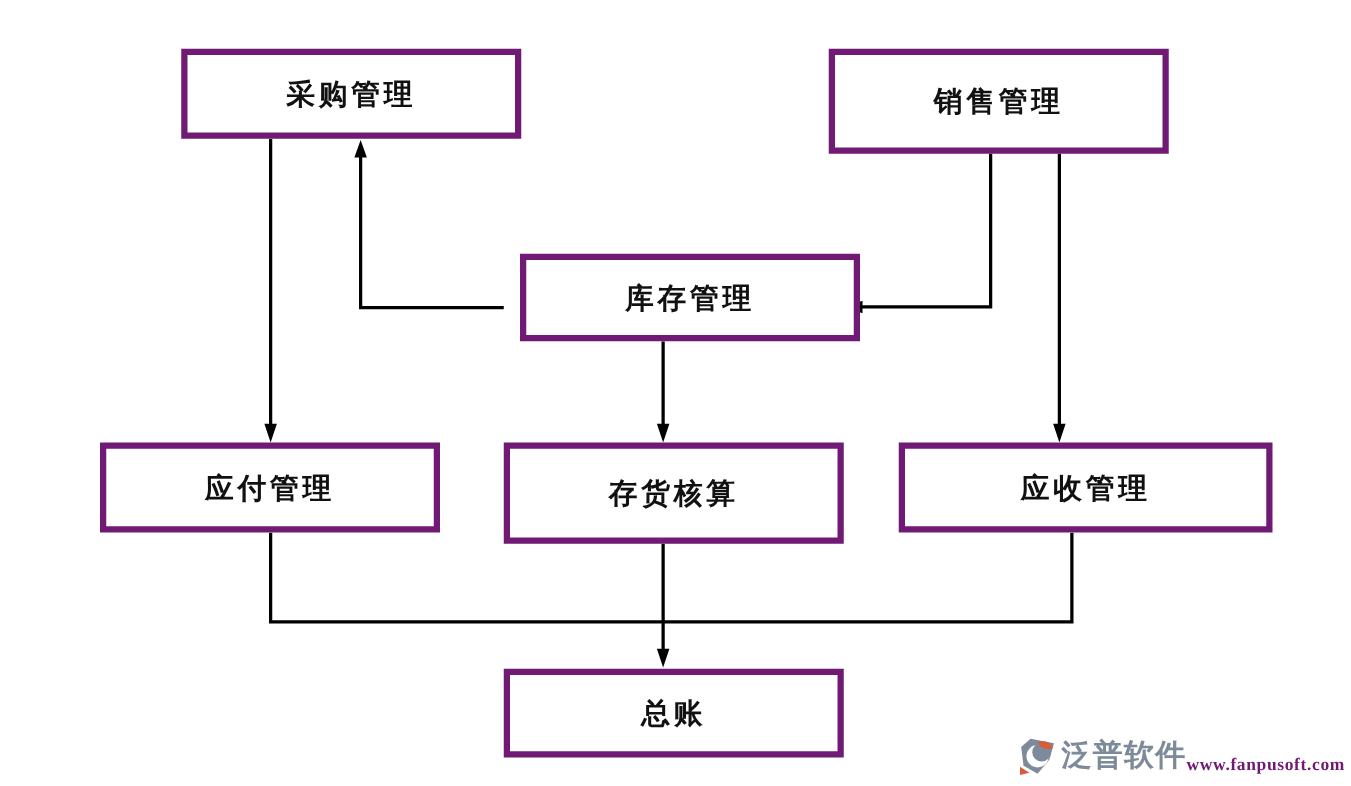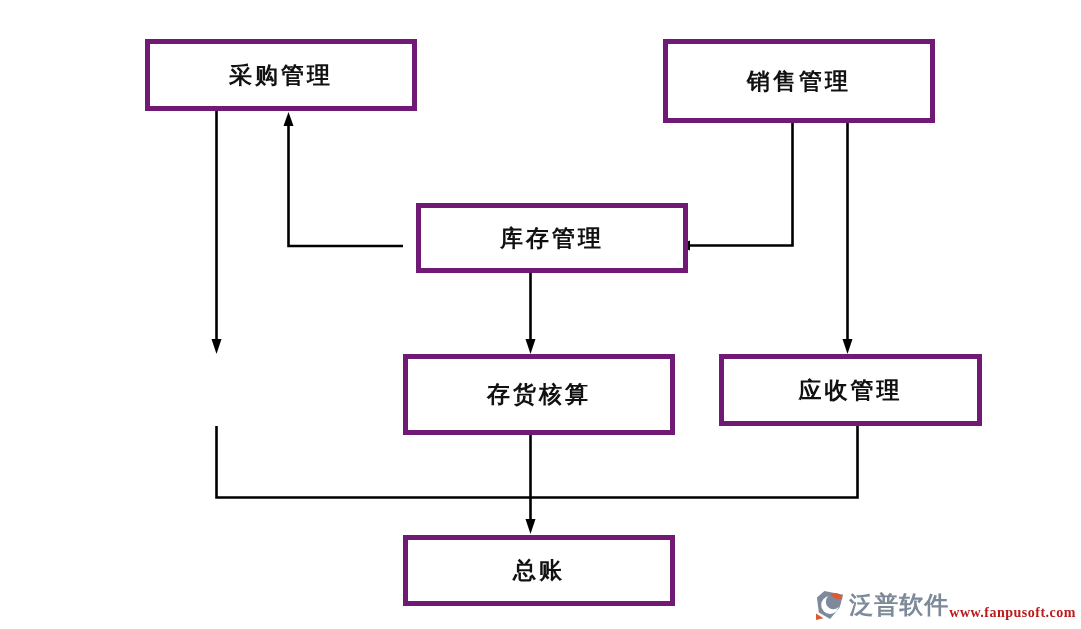--- a/index.html
+++ b/index.html
@@ -34,21 +34,21 @@
     font-weight: bold;
     letter-spacing: 3px;
     color: #111111;
     text-align: center;
   }
   #node-purchase        { left: 145px; top: 39px;  width: 272px; height: 72px; }
   #node-sales           { left: 663px; top: 39px;  width: 272px; height: 84px; }
   #node-inventory       { left: 416px; top: 203px; width: 272px; height: 70px; }
   #node-payable         { left: 80px;  top: 354px; width: 272px; height: 72px; }
   #node-stock-accounting{ left: 403px; top: 354px; width: 272px; height: 81px; }
-  #node-receivable      { left: 719px; top: 354px; width: 263px; height: 72px; }
+  #node-receivable      { left: 719px; top: 354px; width: 299px; height: 72px; }
   #node-general-ledger  { left: 403px; top: 535px; width: 272px; height: 71px; }
 
   #watermark {
     position: absolute;
     right: 5px;
     bottom: 9px;
     display: flex;
     align-items: flex-end;
     line-height: 1;
     user-select: none;
@@ -109,20 +109,23 @@
   </div>
 
   <div class="node" id="node-sales">
     <span>销售管理</span>
   </div>
 
   <div class="node" id="node-inventory">
     <span>库存管理</span>
   </div>
 
+  <div class="node" id="node-payable">
+    <span>应付管理</span>
+  </div>
 
   <div class="node" id="node-stock-accounting">
     <span>存货核算</span>
   </div>
 
   <div class="node" id="node-receivable">
     <span>应收管理</span>
   </div>
 
   <div class="node" id="node-general-ledger">
@@ -133,16 +136,16 @@
     <div class="brand-row">
       <svg width="30" height="30" viewBox="0 0 32 32">
         <polygon points="9,1 29,5 25,19 15,31 3,24 1,8" fill="#7e8a9b"></polygon>
         <circle cx="15" cy="16" r="9.5" fill="#ffffff"></circle>
         <circle cx="18.5" cy="12.5" r="8" fill="#7e8a9b"></circle>
         <path d="M15,4 Q25,1 28,9 Q20,12 15,4 Z" fill="#d95b38"></path>
         <polygon points="0,25 8,30 0,32" fill="#d95b38"></polygon>
       </svg>
       <span class="brand" style="color: rgb(125, 138, 153);">泛普软件</span>
     </div>
-    <span class="url" style="color: #b91c1c;">www.fanpusoft.com</span>
+    <span class="url" style="color: #701a75;">www.fanpusoft.com</span>
   </div>
 
 </div>
 
 </body></html>

